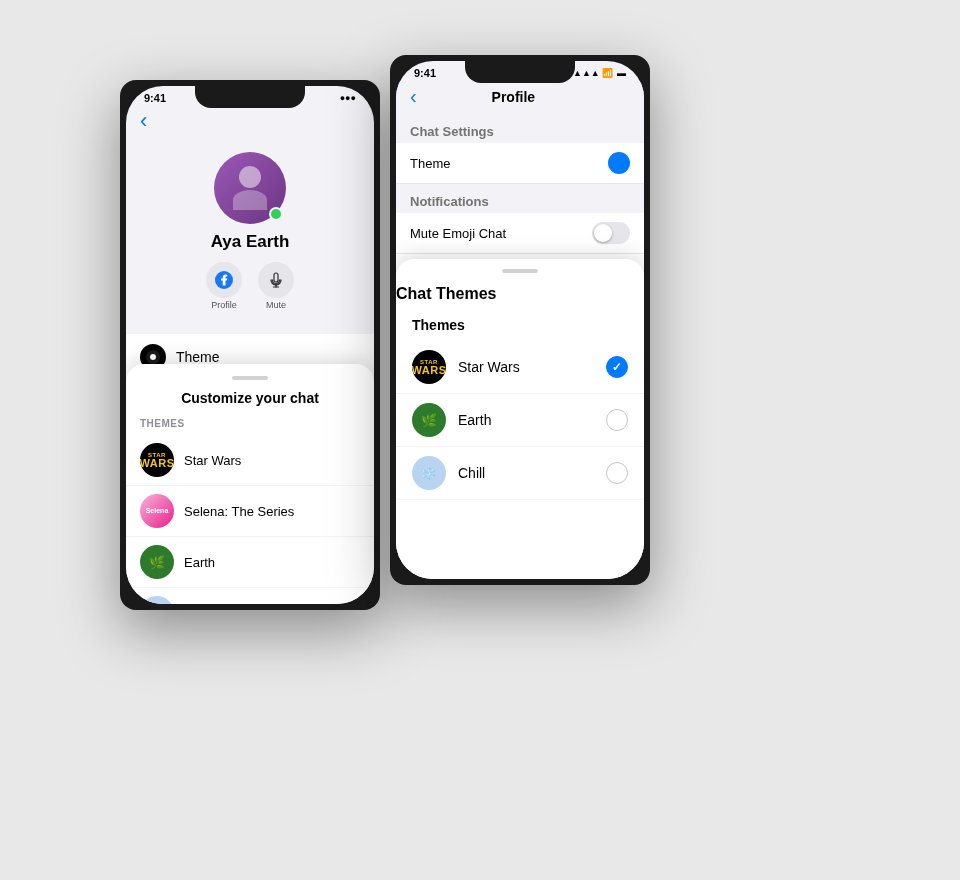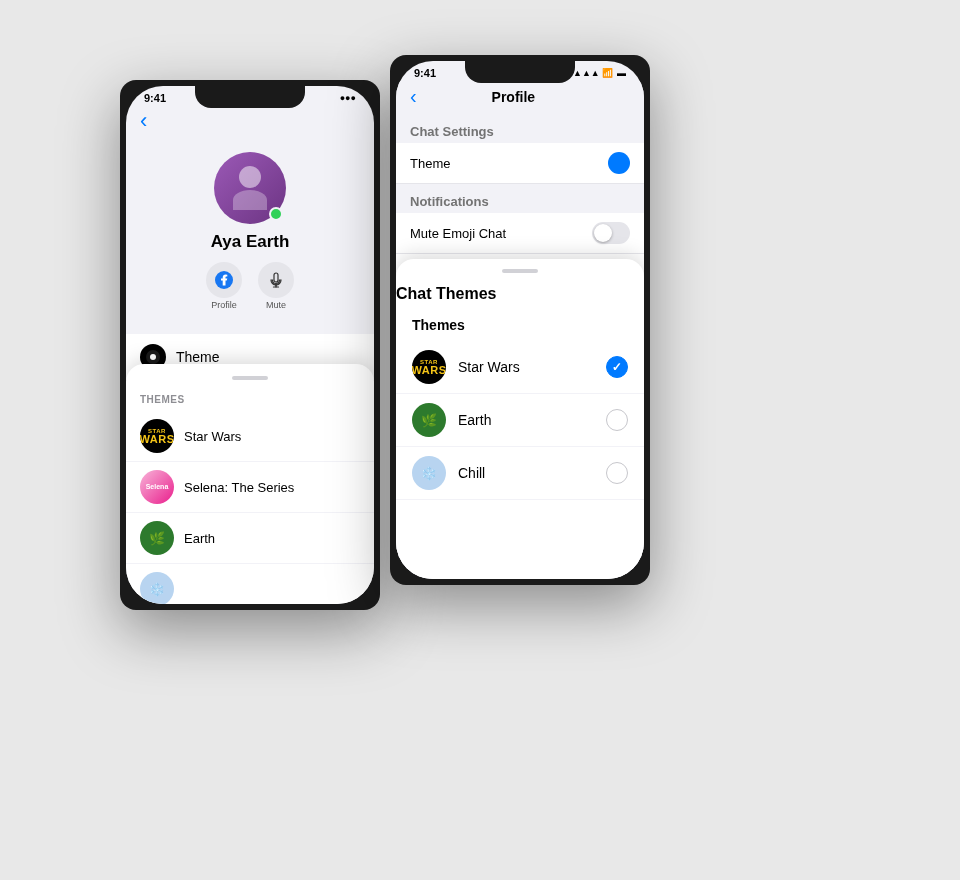--- a/index.html
+++ b/index.html
@@ -495,20 +495,21 @@
             <span class="row-label">Theme</span>
           </div>
           <div class="settings-row">
             <div class="row-icon" style="background:transparent;">✨</div>
             <span class="row-label">Emoji</span>
           </div>
         </div>
 
         <div class="bottom-sheet-left">
           <div class="sheet-handle"></div>
+          <div class="sheet-title">Customize your chat</div>
           <div class="themes-section-label">THEMES</div>
 
           <div class="theme-row">
             <div class="theme-icon theme-icon-starwars">
               <span class="sw-top">STAR</span>
               <span class="sw-mid">WARS</span>
             </div>
             <span class="theme-name">Star Wars</span>
           </div>
           <div class="theme-row">

